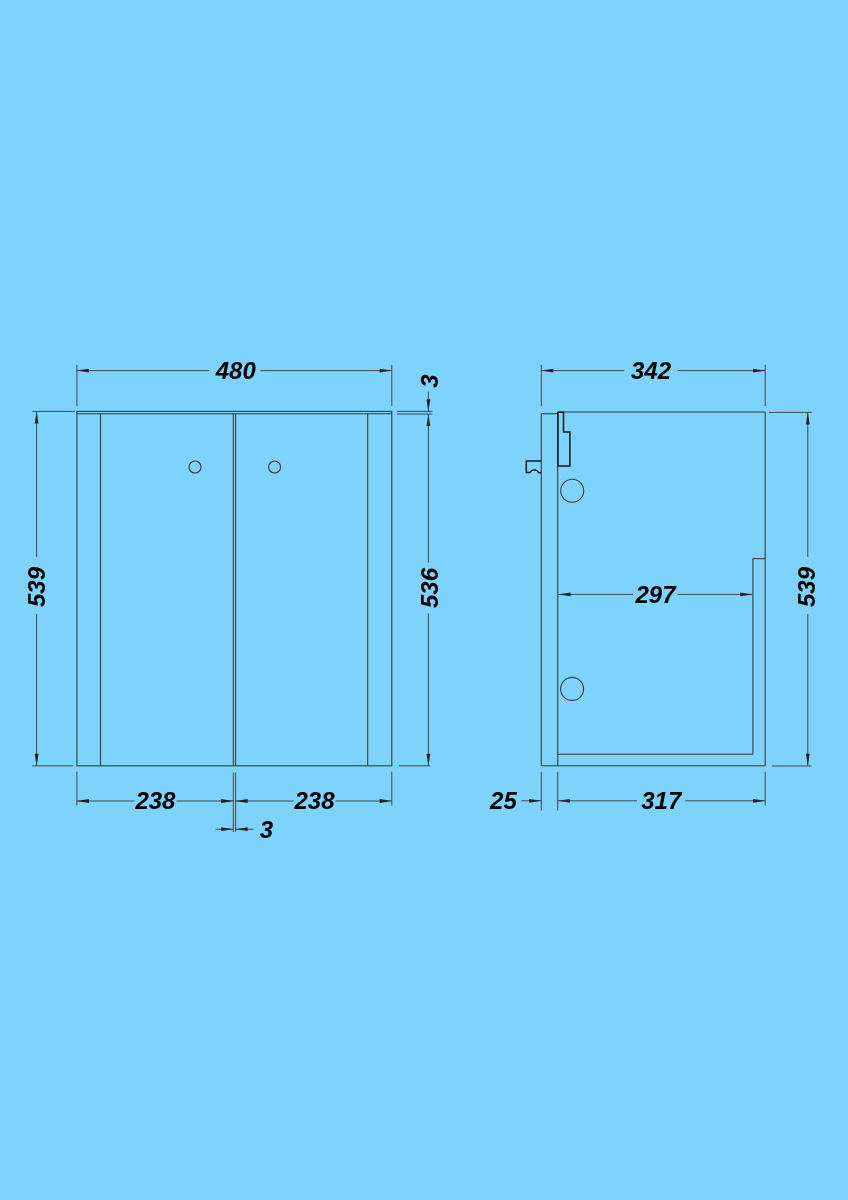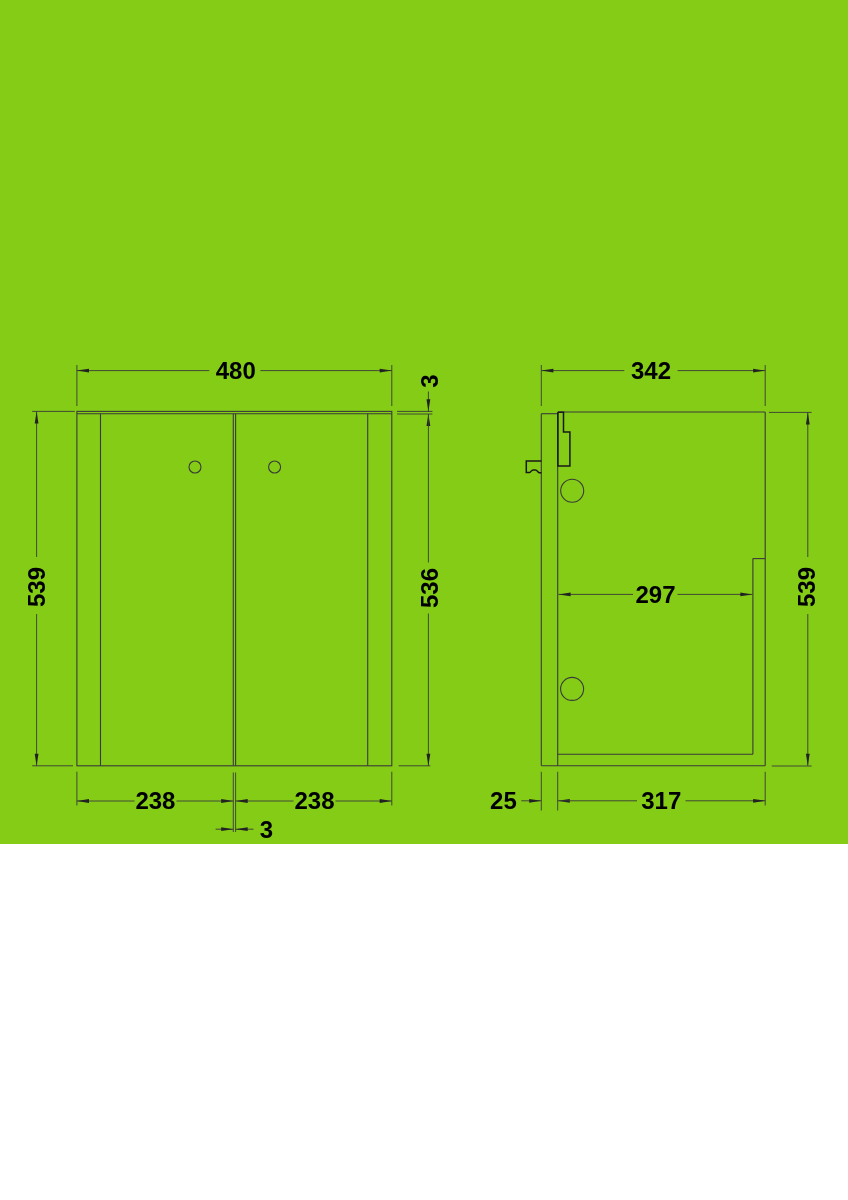--- a/index.html
+++ b/index.html
@@ -1,16 +1,16 @@
 <!DOCTYPE html>
 <html><head>
 <meta charset="utf-8">
 <style>
   html,body{margin:0;padding:0;background:#fff;}
-  .wrap{width:848px;height:844px;position:relative;background:#84cc16;overflow:hidden;}
+  .wrap{width:848px;height:1200px;position:relative;background:#7dd3fc;overflow:hidden;font-style:italic;}
   svg{position:absolute;left:0;top:0;}
   text{font-family:"Liberation Sans",sans-serif;font-weight:bold;font-size:24px;fill:#000;}
 </style>
 </head>
 <body>
 <div class="wrap">
 <svg width="848" height="1200" viewBox="0 0 848 1200">
 <g fill="none" stroke="#3a3a3a" stroke-width="1.1">
 
   <rect x="76.9" y="411.4" width="314.9" height="354.4"></rect>

